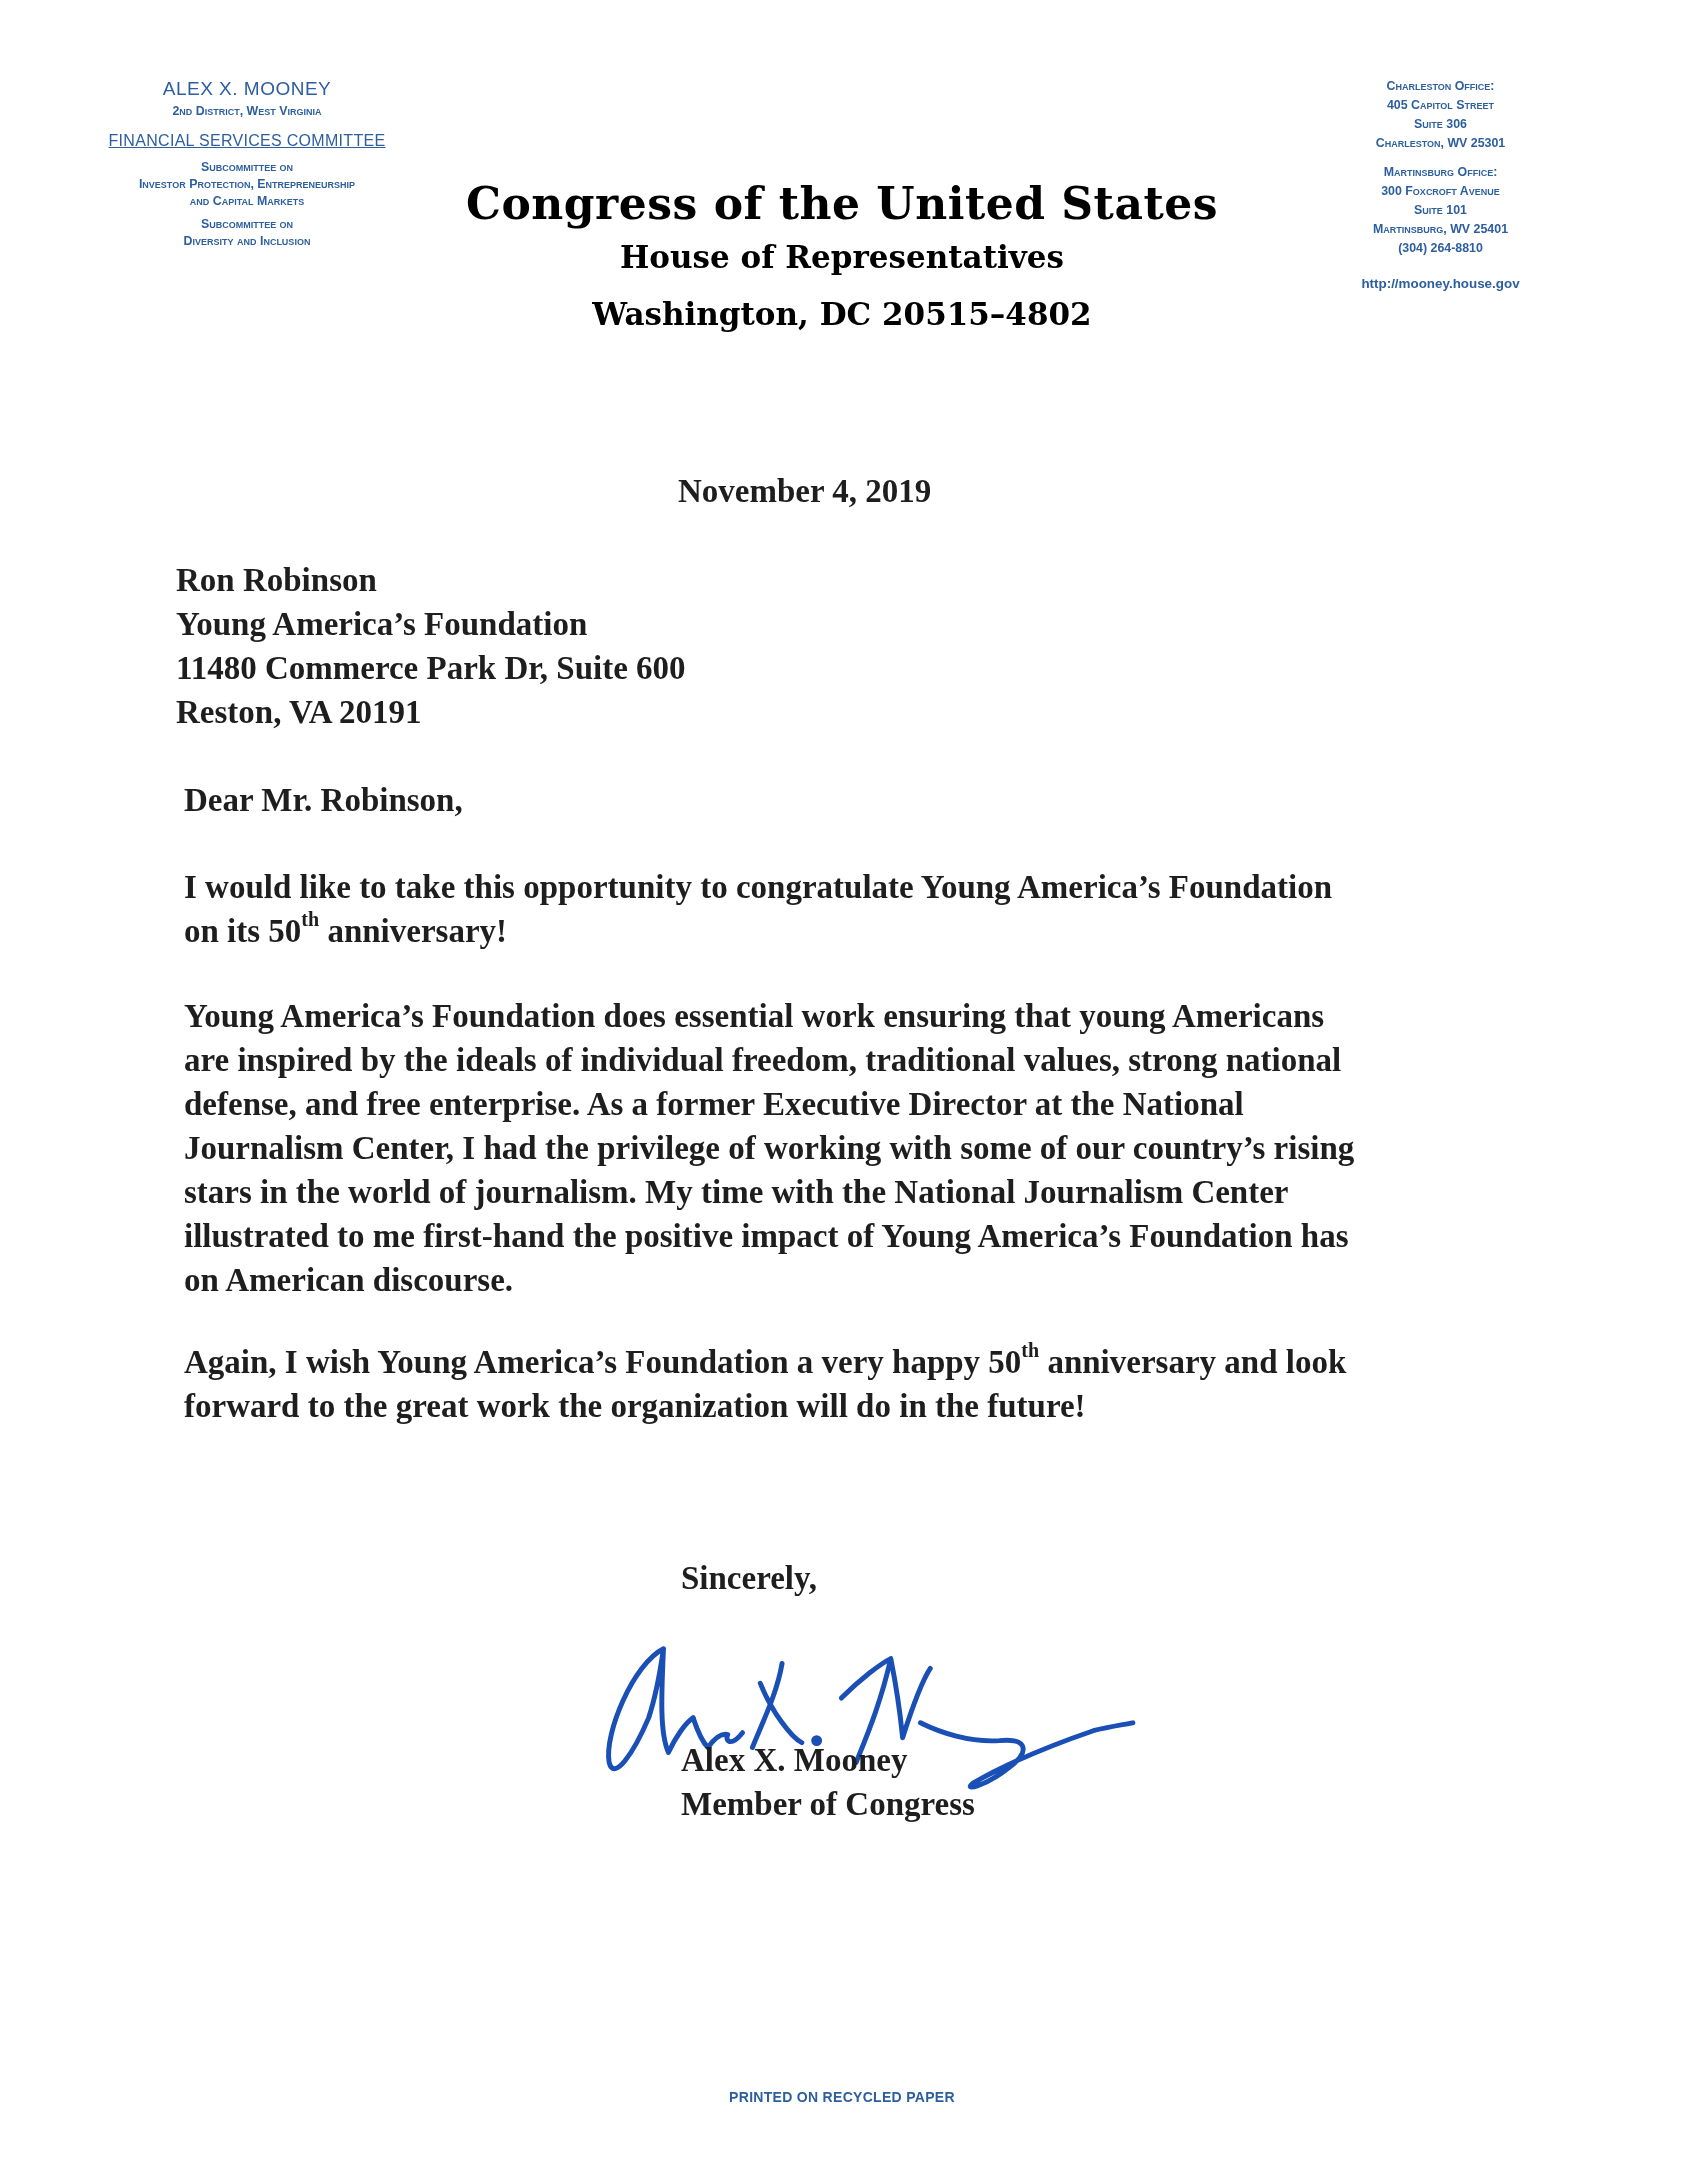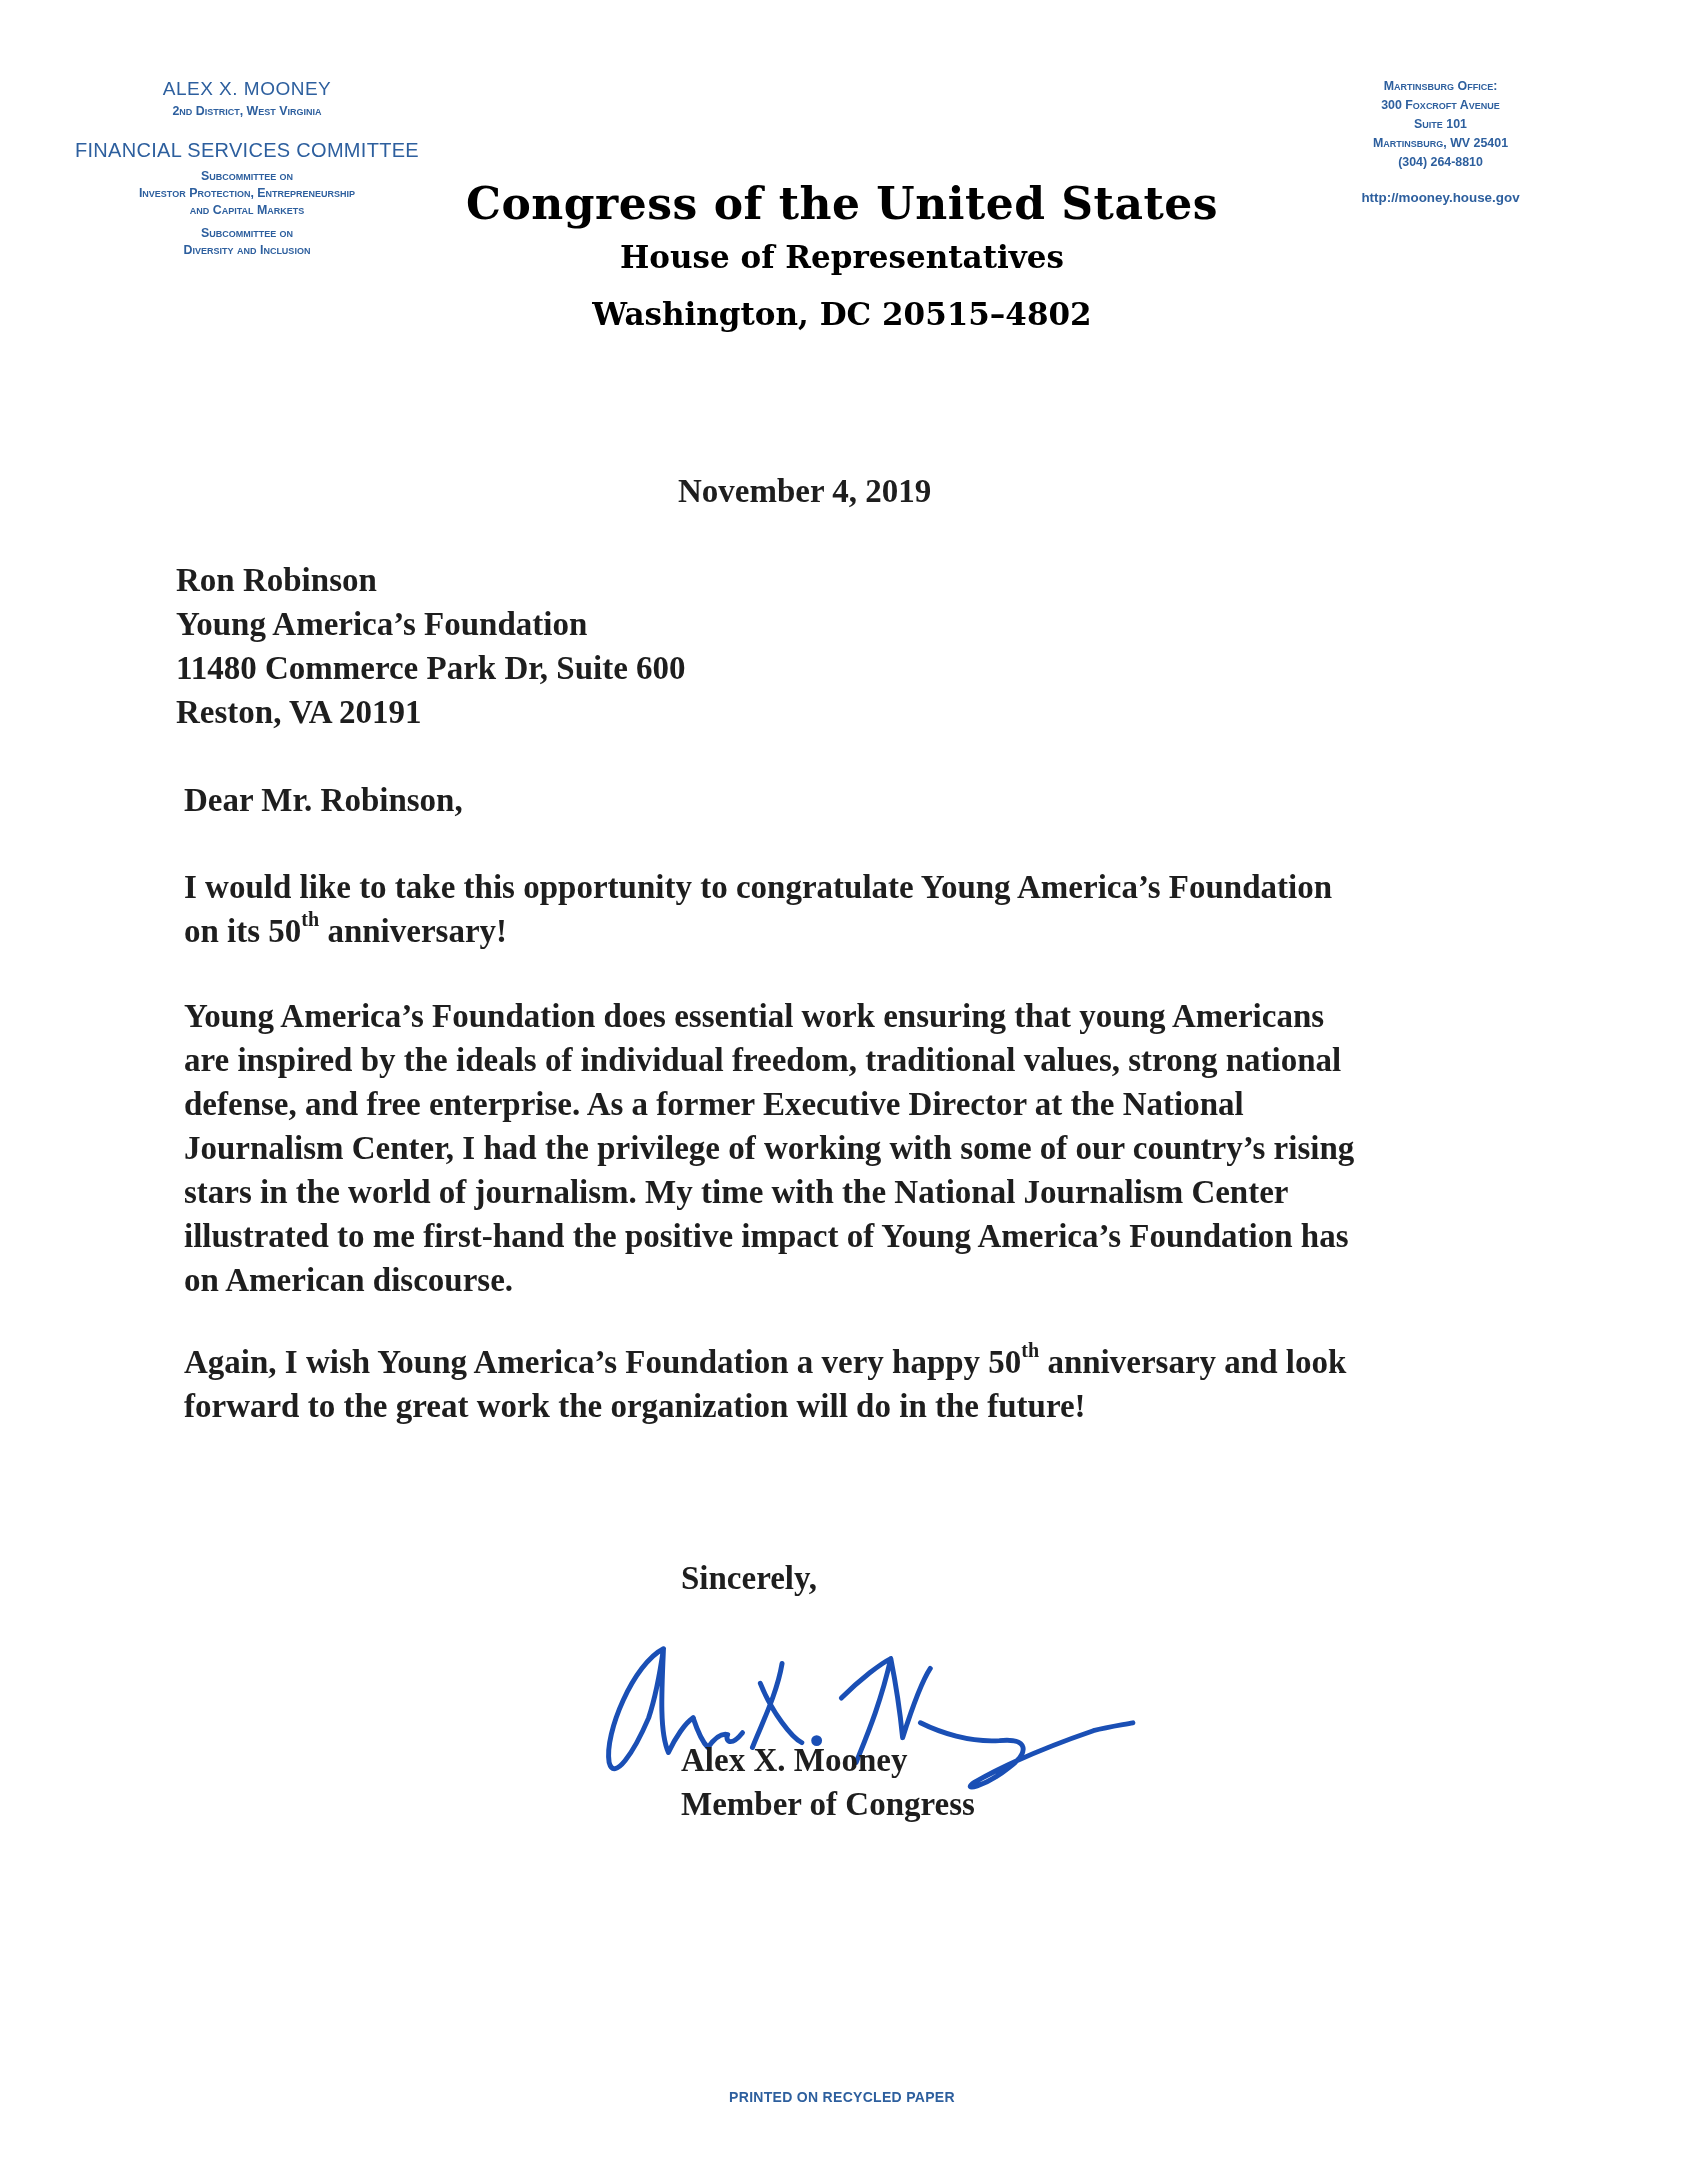--- a/index.html
+++ b/index.html
@@ -7,21 +7,21 @@
     width: 1683px; height: 2178px; background: #ffffff; position: relative; overflow: hidden;
     font-family: "Liberation Serif", serif; color: #1e1e1e;
   }
   .lh-blue { color: #2d5f9e; }
   .sans { font-family: "Liberation Sans", sans-serif; }
 
   
   #lh-left { position: absolute; left: 59px; top: 77px; width: 376px; text-align: center; }
   #lh-left .name { font-size: 19px; letter-spacing: 0.5px; line-height: 24px; }
   #lh-left .district { font-size: 12.4px; font-weight: bold; font-variant: small-caps; line-height: 20px; }
-  #lh-left .committee { font-size: 20px; letter-spacing: 0.3px; margin-top: 17px; line-height: 24px; }
+  #lh-left .committee { font-size: 16px; letter-spacing: 0.3px; margin-top: 8px; line-height: 24px; text-decoration: underline; }
   #lh-left .sub { font-size: 12.4px; font-weight: bold; font-variant: small-caps; line-height: 17px; margin-top: 6px; }
 
   
   #lh-center { position: absolute; left: 436px; top: 178px; width: 812px; text-align: center; color: #000000; }
   #lh-center .t1 { font-family: "DejaVu Serif", serif; font-weight: bold; font-size: 44px; line-height: 51px; letter-spacing: 0.5px; }
   #lh-center .t2 { font-family: "DejaVu Serif", serif; font-weight: bold; font-size: 31px; line-height: 44px; margin-top: 6px; }
   #lh-center .t3 { font-family: "DejaVu Serif", serif; font-weight: bold; font-size: 31px; line-height: 46px; margin-top: 12px; }
 
   
   #lh-right { position: absolute; left: 1267px; top: 77px; width: 347px; text-align: center; }
@@ -66,20 +66,26 @@
   </div>
 </div>
 
 <div id="lh-center">
   <div class="t1">Congress of the United States</div>
   <div class="t2">House of Representatives</div>
   <div class="t3">Washington, DC 20515–4802</div>
 </div>
 
 <div id="lh-right" class="sans lh-blue">
+  <div class="block office">
+    <div>Charleston Office:</div>
+    <div>405 Capitol Street</div>
+    <div>Suite 306</div>
+    <div>Charleston, WV 25301</div>
+  </div>
   <div class="block office">
     <div>Martinsburg Office:</div>
     <div>300 Foxcroft Avenue</div>
     <div>Suite 101</div>
     <div>Martinsburg, WV 25401</div>
     <div>(304) 264-8810</div>
   </div>
   <div class="url">http://mooney.house.gov</div>
 </div>
 

